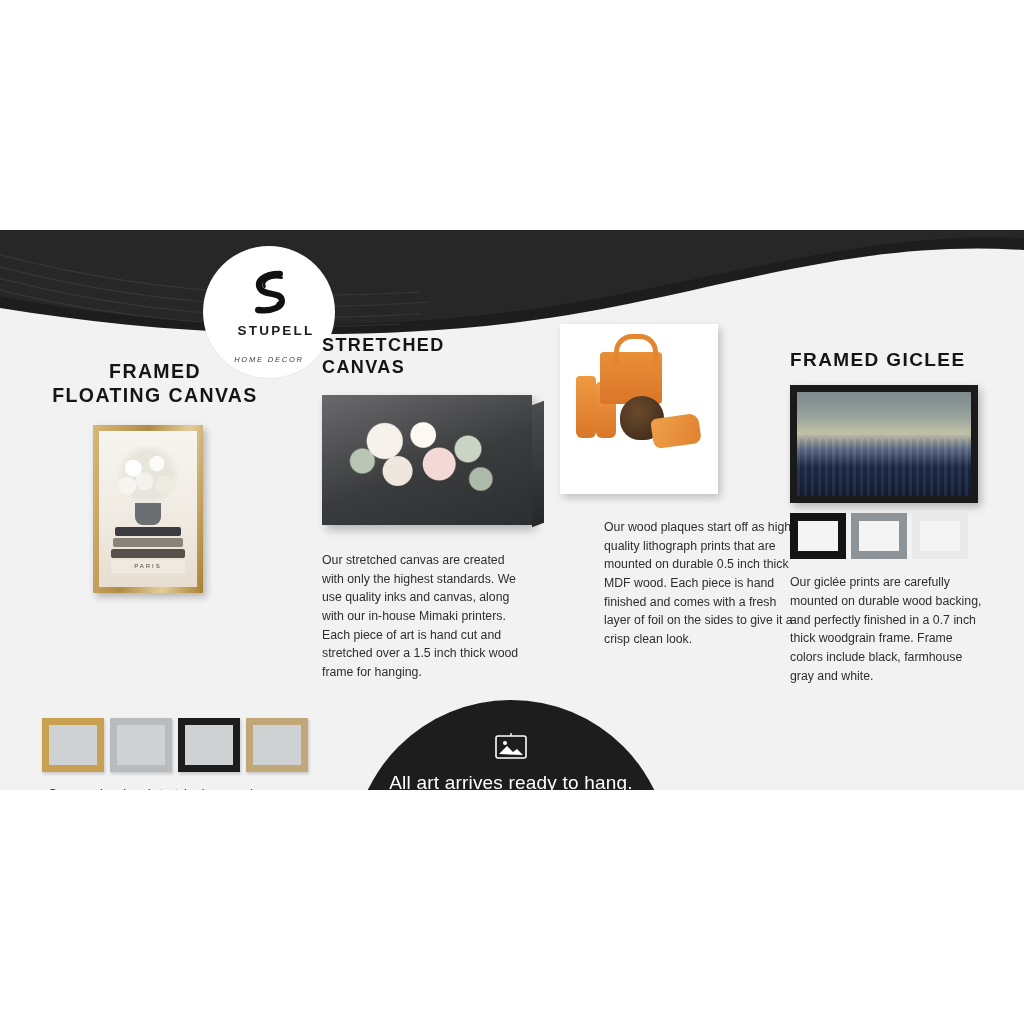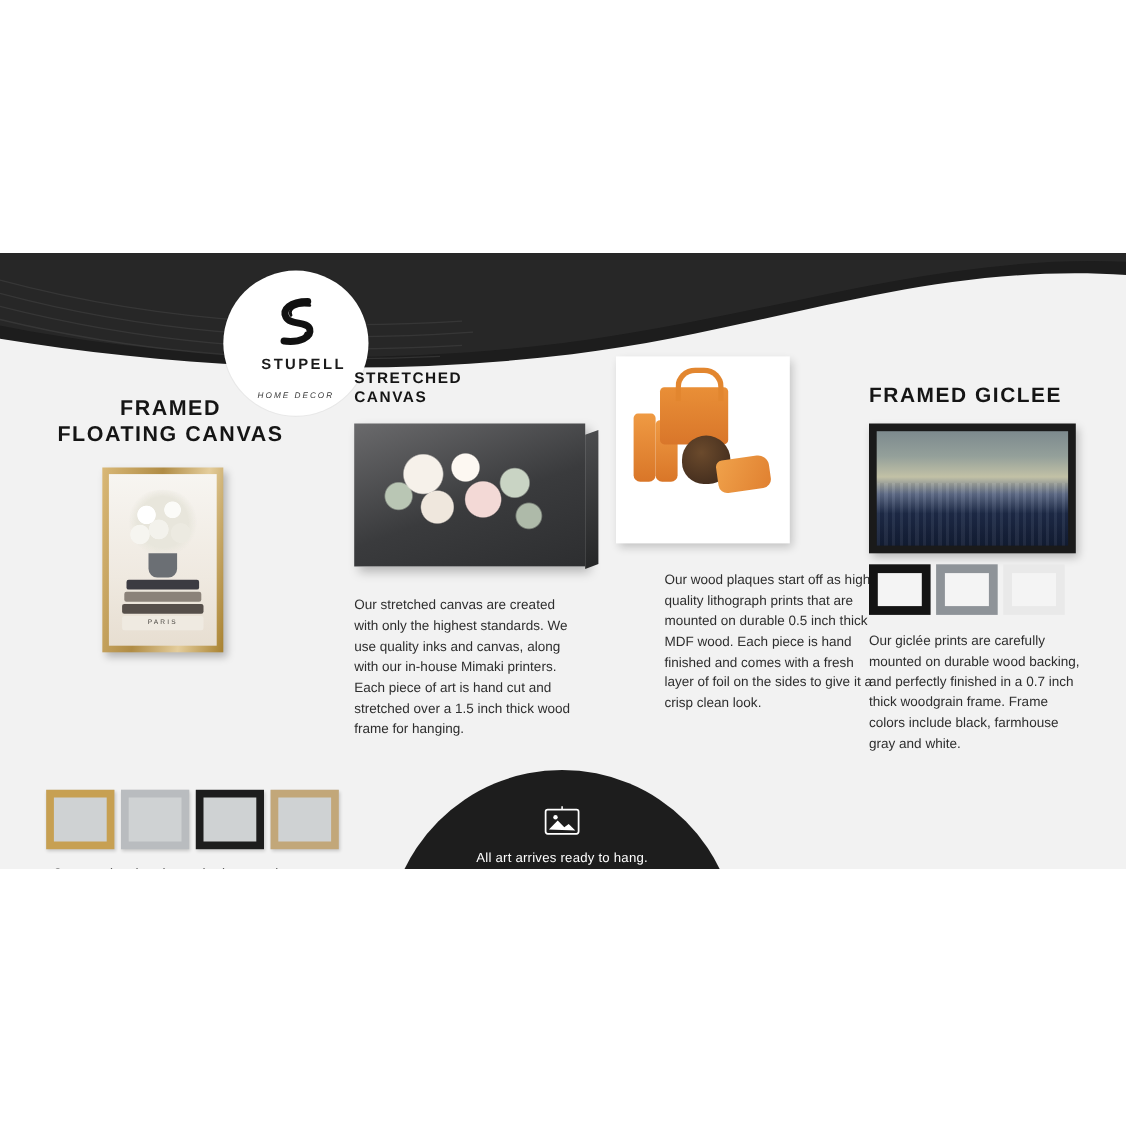--- a/index.html
+++ b/index.html
@@ -189,21 +189,21 @@
   }
   .swatch.s-gold  { border-color:#c7a052; }
   .swatch.s-silver{ border-color:#b9bcbf; }
   .swatch.s-black { border-color:#1d1d1d; }
   .swatch.s-wood  { border-color:#c2a779; }
 
   #col1 .col-body { position:absolute; left: 18px; top: 425px; width: 222px; }
 
   
   #col2 { left: 322px; top: 105px; width: 220px; }
-  #col2 .col-title { font-size: 14px; }
+  #col2 .col-title { font-size: 18px; }
   .canvas-art {
     position: relative;
     margin-top: 16px;
     width: 210px;
     height: 130px;
     background: linear-gradient(160deg,#6a6a6c,#3a3b3d 55%,#2d2e30);
     box-shadow: 4px 5px 9px rgba(0,0,0,0.25);
   }
   .canvas-art:after {
     content:"";
@@ -317,21 +317,21 @@
     overflow: hidden;
   }
   .arc-inner {
     position: absolute;
     left: 0; right: 0; top: 32px;
     text-align: center;
     color: #ffffff;
   }
   .arc-icon { margin-bottom: 8px; }
   .arc-text {
-    font-size: 12px;
+    font-size: 19px;
     letter-spacing: 0.2px;
   }
 </style>
 </head>
 <body>
 
 <div id="stage">
 
   <div class="panel">
 

